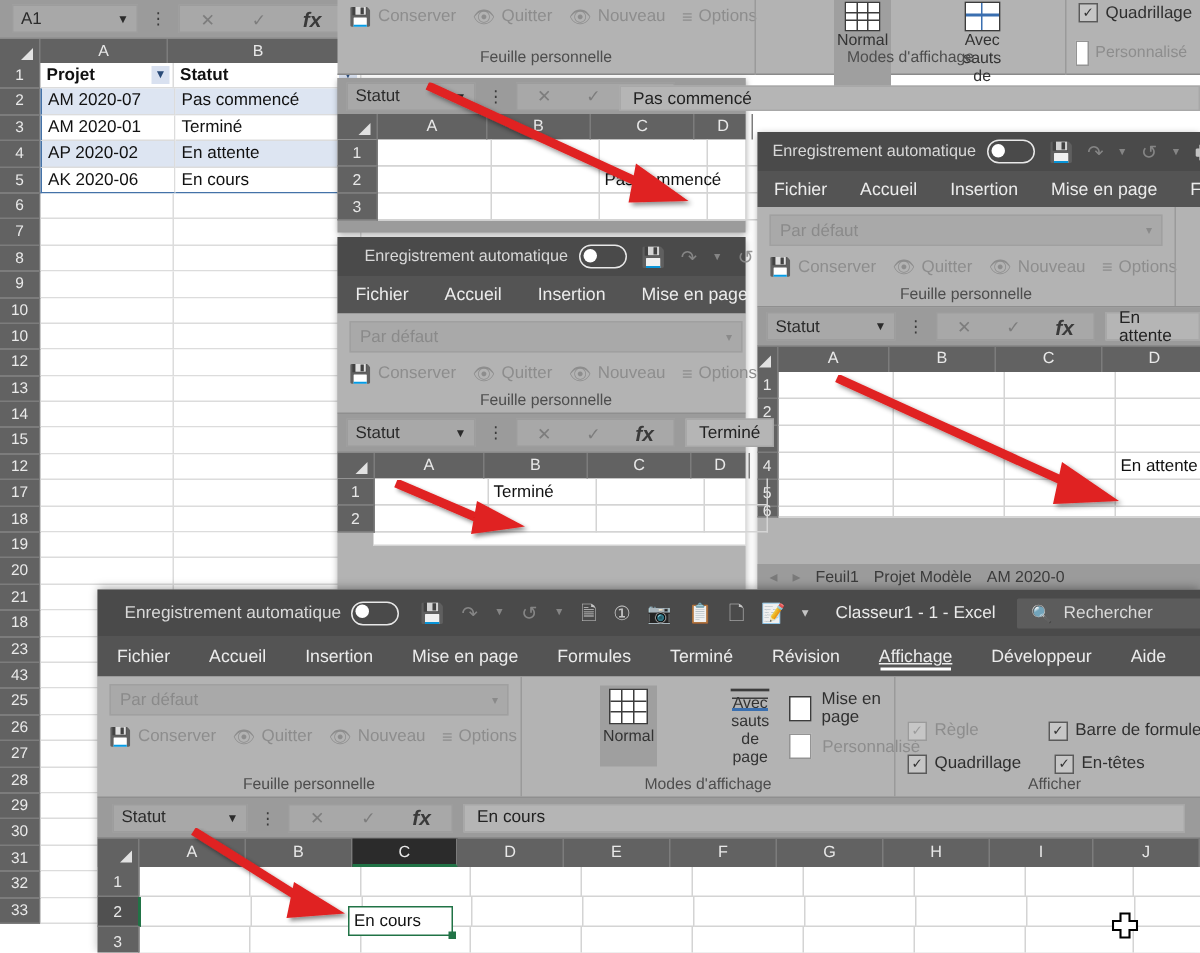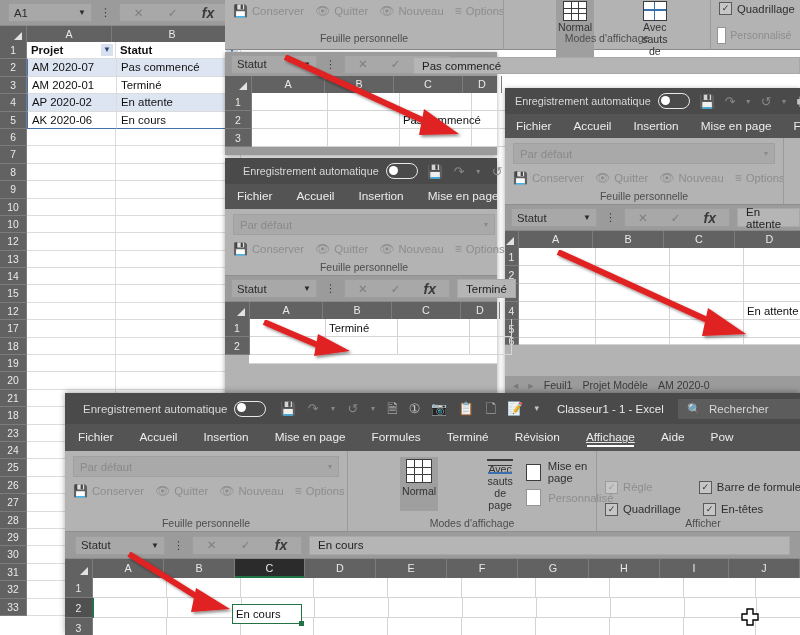--- a/index.html
+++ b/index.html
@@ -221,21 +221,21 @@
         <div class="rh">18</div>
         <div class="cell" style="width: 84px;"></div>
         <div class="cell" style="width: 120px;"></div>
       </div>
       <div class="bgrow">
         <div class="rh">23</div>
         <div class="cell" style="width: 84px;"></div>
         <div class="cell" style="width: 120px;"></div>
       </div>
       <div class="bgrow">
-        <div class="rh">24</div>
+        <div class="rh">43</div>
         <div class="cell" style="width: 84px;"></div>
         <div class="cell" style="width: 120px;"></div>
       </div>
       <div class="bgrow">
         <div class="rh">25</div>
         <div class="cell" style="width: 84px;"></div>
         <div class="cell" style="width: 120px;"></div>
       </div>
       <div class="bgrow">
         <div class="rh">26</div>
@@ -637,20 +637,21 @@
 
   <div class="tabs" style="height:27px;">
     <span class="tab" style="padding:0 13px;line-height:27px;height:27px;">Fichier</span>
     <span class="tab" style="padding:0 13px;line-height:27px;height:27px;">Accueil</span>
     <span class="tab" style="padding:0 13px;line-height:27px;height:27px;">Insertion</span>
     <span class="tab" style="padding:0 13px;line-height:27px;height:27px;">Mise en page</span>
     <span class="tab" style="padding:0 13px;line-height:27px;height:27px;">Formules</span>
     <span class="tab" style="padding:0 13px;line-height:27px;height:27px;">Terminé</span>
     <span class="tab" style="padding:0 13px;line-height:27px;height:27px;">Révision</span>
     <span class="tab active" style="padding:0 13px;line-height:27px;height:27px;text-decoration:underline;">Affichage</span>
+    <span class="tab" style="padding:0 13px;line-height:27px;height:27px;">Développeur</span>
     <span class="tab" style="padding:0 13px;line-height:27px;height:27px;">Aide</span>
     <span class="tab" style="padding:0 13px;line-height:27px;height:27px;">Pow</span>
   </div>
 
   <div class="ribbon" style="height:80px;">
 
     <div class="rgroup" style="width:266px;">
       <div class="combo">
         <span>Par défaut</span>
         <span style="font-size:8px;">▾</span>

